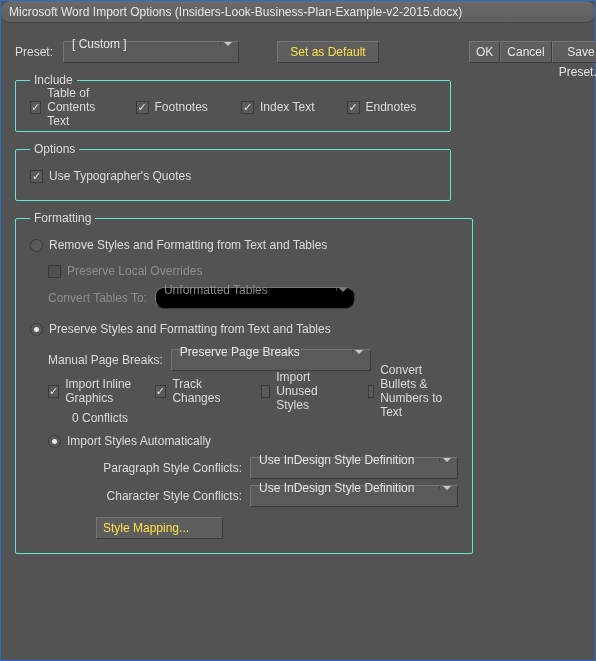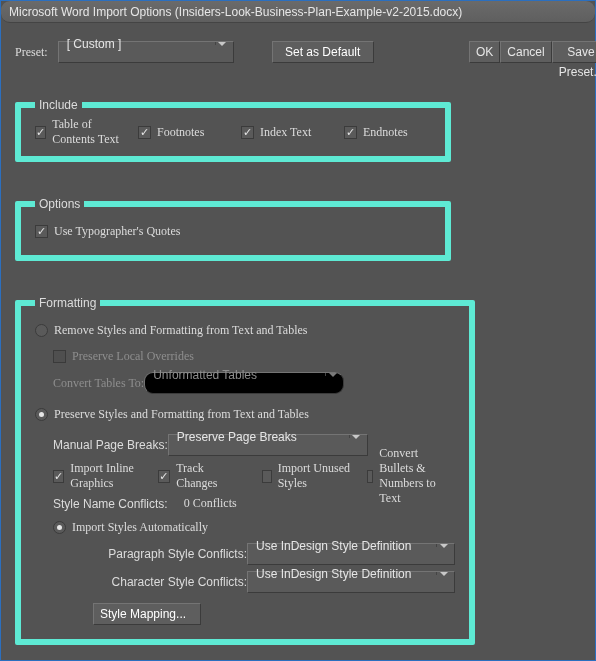--- a/index.html
+++ b/index.html
@@ -54,25 +54,24 @@
     color: #e6e6e6;
     height: 22px;
     font-size: 12px;
     cursor: default;
     text-align: center;
     line-height: 20px;
     width: 100%;
     padding: 0 6px;
   }
   .btn.disabled {
-    color: #ffffff;
+    color: #fde047;
   }
   .label {
     color: #dcdcdc;
-    font-family: Liberation Serif, serif;
   }
   .label.disabled { color: #8e8e8e; }
   .select {
     display: inline-flex;
     align-items: center;
     justify-content: space-between;
     background: #5a5a5a;
     border: 1px solid #3b3b3b;
     border-top-color: #747474;
     border-left-color: #747474;
@@ -93,23 +92,23 @@
   }
   .select .arrow::after {
     content: "";
     width: 0; height: 0;
     border-left: 4px solid transparent;
     border-right: 4px solid transparent;
     border-top: 4px solid #c8c8c8;
   }
   .select.disabled .arrow::after { border-top-color:#7a7a7a; }
   fieldset {
-    border: 6px solid #5eead4;
+    border: 1px solid #5eead4;
     border-radius: 2px;
-    margin-top: 35px;
+    margin-top: 10px;
     padding: 10px 14px 14px 14px;
   }
   legend {
     color: #dcdcdc;
     padding: 0 4px;
     font-size: 12px;
   }
   .chkrow {
     display: flex;
     align-items: center;
@@ -140,21 +139,21 @@
   }
   .grid2 {
     display: grid;
     grid-template-columns: 1fr 1fr 1fr 1fr;
     row-gap: 8px;
     column-gap: 16px;
   }
   .spacer6 { height:6px; }
   .spacer10 { height:10px; }
   .presetrow { display:flex; align-items:center; gap:10px; }
-  .formrow { display:flex; align-items:center; }
+  .formrow { display:flex; align-items:center; gap:8px; }
   .formrow .lbl { text-align:right; color:#dcdcdc; }
   .indent1 { padding-left: 18px; }
 </style>
 </head>
 <body>
 
 <div class="window">
 
   <div class="titlebar">
     <span>Microsoft Word Import Options (Insiders-Look-Business-Plan-Example-v2-2015.docx)</span>
@@ -259,21 +258,20 @@
           </label>
           <label class="chkrow">
             <span class="chk"></span>
             <span class="label">Convert Bullets &amp; Numbers to Text</span>
           </label>
         </div>
 
         <div class="spacer10"></div>
 
         <div class="formrow indent1">
-          <span class="lbl">Style Name Conflicts:</span>
           <span style="width:16px"></span>
           <span class="label">0 Conflicts</span>
         </div>
 
         <div class="spacer6"></div>
 
         <label class="chkrow indent1">
           <span class="radio selected"></span>
           <span class="label">Import Styles Automatically</span>
         </label>
@@ -295,21 +293,21 @@
           <div class="select" style="width:208px">
             <span>Use InDesign Style Definition</span>
             <span class="arrow"></span>
           </div>
         </div>
 
         <div class="spacer10"></div>
 
         <div class="formrow indent1">
           <span style="width:40px"></span>
-          <button class="btn disabled" style="width:108px;text-align:left;">Style Mapping...</button>
+          <button class="btn disabled" style="width:127px;text-align:left;">Style Mapping...</button>
         </div>
 
       </fieldset>
 
     </div>
 
     <div class="rightcol">
       <button class="btn">OK</button>
       <button class="btn">Cancel</button>
       <button class="btn">Save Preset...</button>

